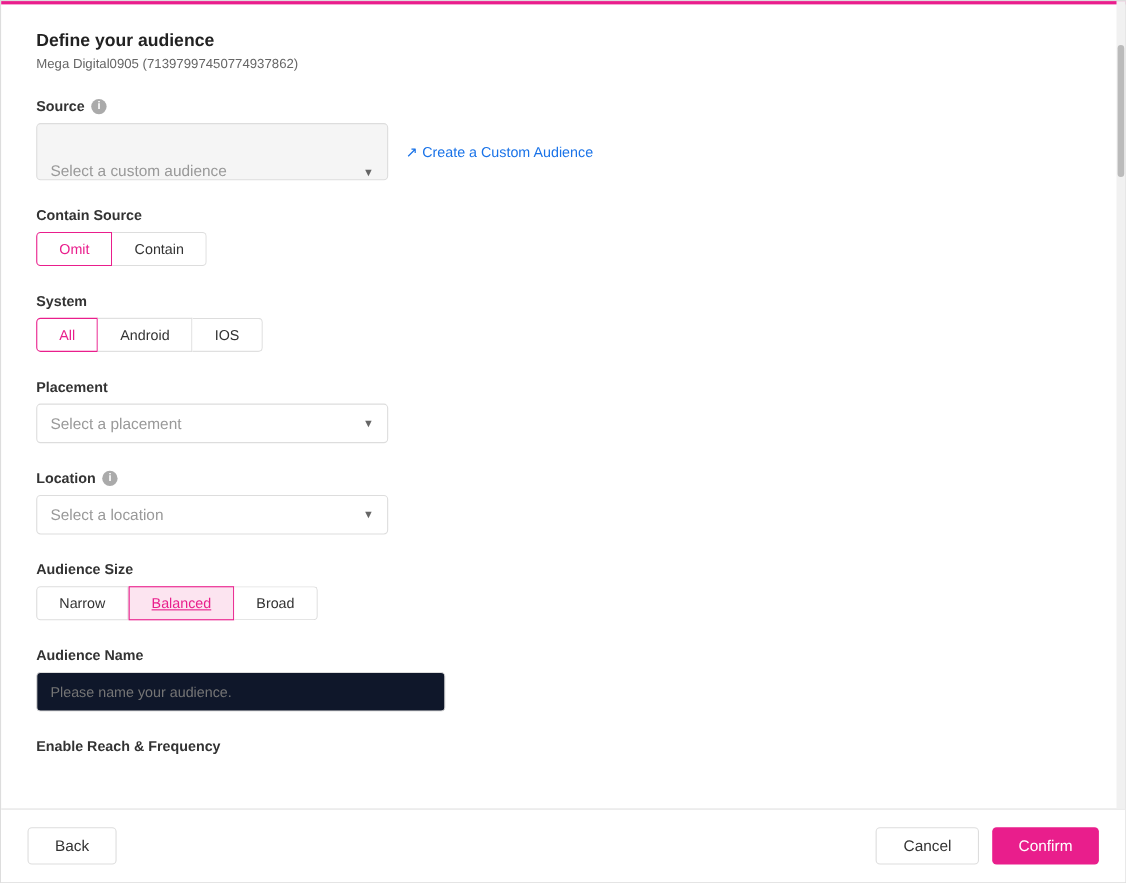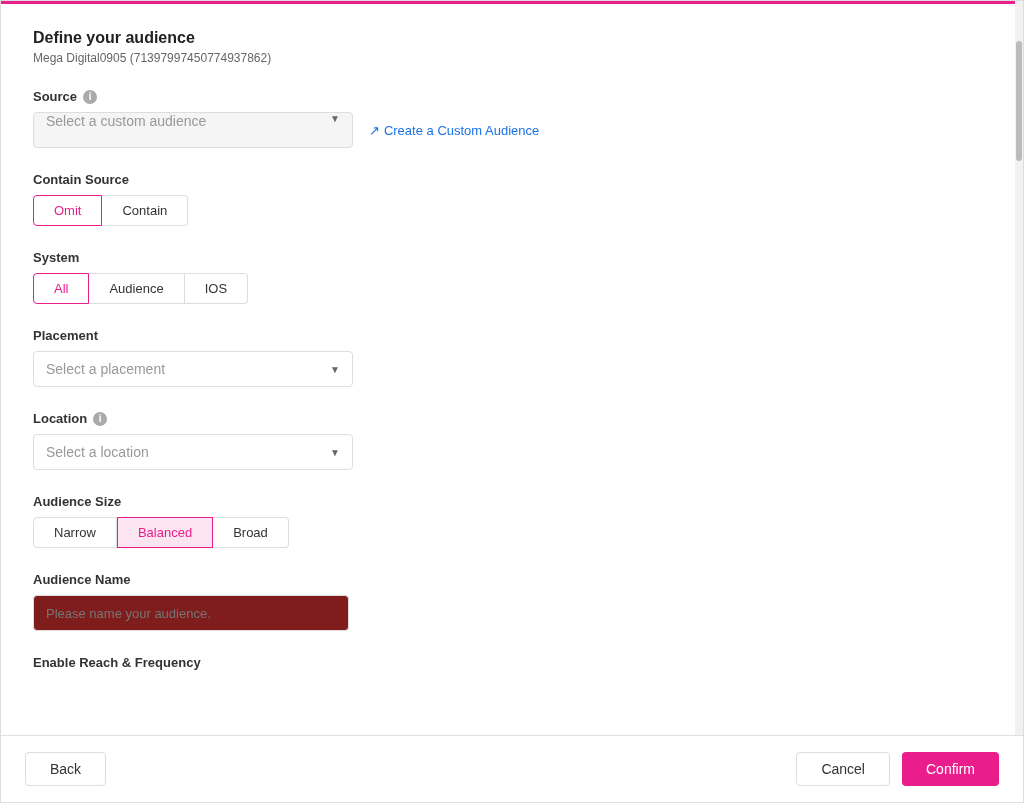--- a/index.html
+++ b/index.html
@@ -104,27 +104,27 @@
       cursor: pointer;
       flex-shrink: 0;
     }
     .select-row {
       display: flex;
       align-items: center;
       gap: 16px;
     }
     .select-input {
       flex: 0 0 320px;
-      height: 36px;
+      height: 52px;
       border: 1px solid #ddd;
       border-radius: 4px;
       background: #f5f5f5;
       padding: 0 12px;
       display: flex;
-      align-items: flex-start;
+      align-items: flex-end;
       justify-content: space-between;
       cursor: pointer;
       color: #999;
     }
     .select-input-full {
       width: 320px;
       height: 36px;
       border: 1px solid #ddd;
       border-radius: 4px;
       background: #fff;
@@ -179,27 +179,28 @@
       font-weight: 500;
     }
     .toggle-btn.active + .toggle-btn {
       border-left: none;
     }
     .toggle-btn.active-fill {
       background: #fce4f0;
       color: #e91e8c;
       border-color: #e91e8c;
       font-weight: 500;
+      text-decoration: underline;
     }
     .audience-name-input {
-      width: 316px;
+      width: 372px;
       height: 36px;
       border: 1px solid #ddd;
       border-radius: 4px;
-      background: #7f1d1d;
+      background: #0f172a;
       padding: 0 12px;
       font-size: 13px;
       color: #999;
       outline: none;
     }
     .modal-footer {
       padding: 16px 24px;
       border-top: 1px solid #e0e0e0;
       background: #fff;
       display: flex;
@@ -295,21 +296,21 @@
           <button class="toggle-btn">Contain</button>
         </div>
       </div>
 
       <div class="field-group">
         <div class="field-label">
           <span>System</span>
         </div>
         <div class="button-group">
           <button class="toggle-btn active">All</button>
-          <button class="toggle-btn">Audience</button>
+          <button class="toggle-btn">Android</button>
           <button class="toggle-btn">IOS</button>
         </div>
       </div>
 
       <div class="field-group">
         <div class="field-label">
           <span>Placement</span>
         </div>
         <div class="select-input-full">
           <span>Select a placement</span>

